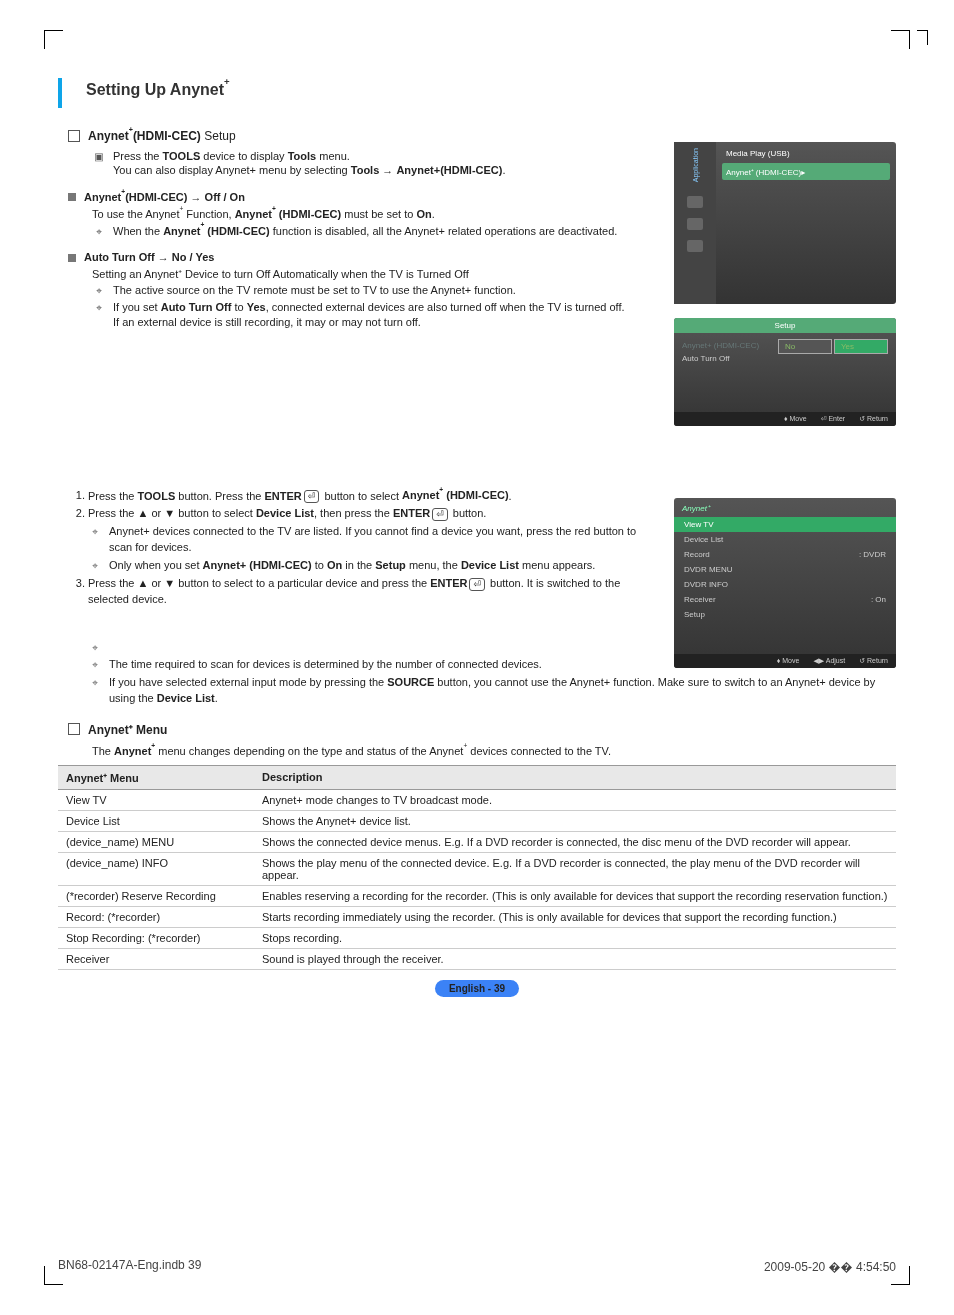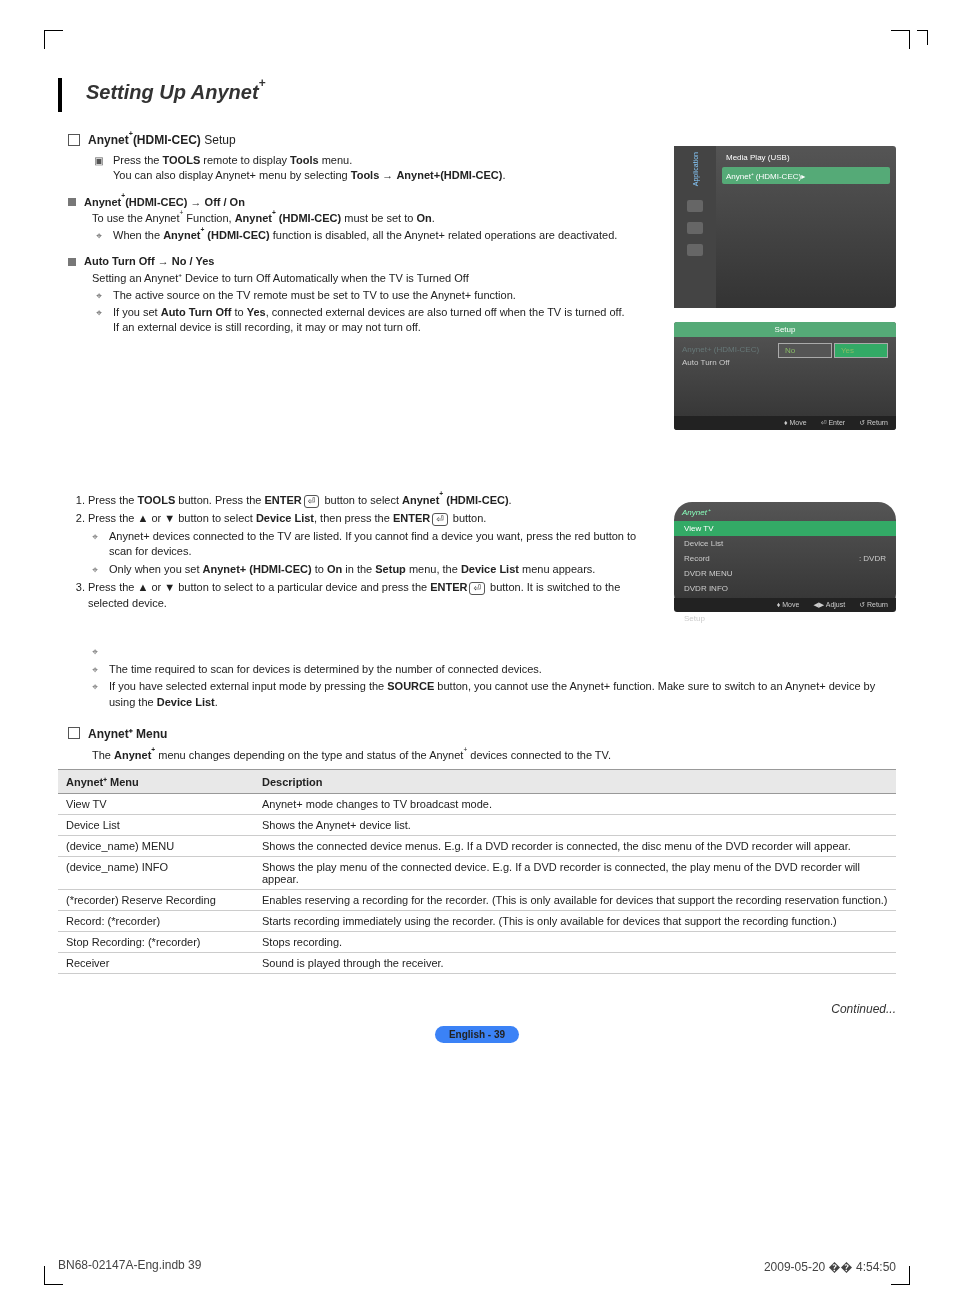--- a/index.html
+++ b/index.html
@@ -26,28 +26,27 @@
   .corner-tl { top: 30px; left: 44px; border-width: 1px 0 0 1px; }
   .corner-tr { top: 30px; right: 44px; border-width: 1px 1px 0 0; }
   .corner-tr2 { top: 30px; right: 26px; border-width: 1px 1px 0 0; height:14px; width:10px;}
   .corner-bl { bottom: 30px; left: 44px; border-width: 0 0 1px 1px; }
   .corner-br { bottom: 30px; right: 44px; border-width: 0 1px 1px 0; }
   .section {
     margin-bottom: 56px;
     position: relative;
   }
   .section-title {
-    font-size: 20px;
+    font-size: 16px;
     font-weight: bold;
     color: #333;
     padding: 2px 0 8px 24px;
-    border-left: 4px solid #000000;
+    border-left: 4px solid #0ea5e9;
     margin-bottom: 14px;
     line-height: 1.2;
-    font-style: italic;
   }
   sup.plus { font-size: 0.6em; position: relative; top: -0.4em; }
   .sub-head {
     font-size: 12px;
     font-weight: bold;
     margin: 6px 0 6px 10px;
     display: flex;
     align-items: flex-start;
     gap: 8px;
   }
@@ -89,21 +88,21 @@
   .shot1 .main .r2 { background:#5a7; padding:3px 4px; border-radius:2px; margin-top:2px;}
   .shot2 { top: 196px; right: 0; width: 222px; height: 108px; }
   .shot2 .titlebar { text-align:center; padding:3px 0; font-size:8px; background:#5a7; border-top-left-radius:3px;border-top-right-radius:3px;}
   .shot2 .body { padding:6px 8px; font-size:8px; color:#8b6;}
   .shot2 .body .line { display:flex; justify-content:space-between; padding:2px 0; color:#ccc;}
   .shot2 .body .line.fade { color:#677;}
   .shot2 .opt { background:#555; border:1px solid #aaa; padding:2px 6px; display:inline-block; width:40px;}
   .shot2 .opt.sel { background:#3a6; }
   .shot2 .optbox { margin-left:8px; display:flex; flex-direction:row; gap:2px;}
   .shot2 .bodyrow{display:flex;align-items:flex-start;}
-  .shot3 { top: 10px; right: 0; width: 222px; height: 110px; border-radius: 18px; }
+  .shot3 { top: 10px; right: 0; width: 222px; height: 170px; }
   .shot3 .titlebar { padding:4px 8px; font-style:italic; color:#8fb; }
   .shot3 .body { font-size:8px; }
   .shot3 .body .line { padding:3px 10px; color:#ccc; display:flex; justify-content:space-between;}
   .shot3 .body .line.sel { background:#3a6; color:#fff;}
   .footbar {
     position:absolute; bottom:0; left:0; right:0;
     background:#222; color:#ccc; font-size:7px;
     display:flex; justify-content:flex-end; gap:14px; padding:3px 8px;
     border-bottom-left-radius:3px;border-bottom-right-radius:3px;
   }
@@ -157,21 +156,21 @@
       <div class="left">
 
         <div class="sub-head">
           <div class="box"></div>
           <div class="label"><b><span>Anynet</span><sup class="plus">+</sup><span>(HDMI-CEC)</span></b><span class="nw"> Setup</span></div>
         </div>
         <div class="indent-block">
           <div class="row">
             <div class="icon">▣</div>
             <div>
-              <span>Press the </span><b>TOOLS</b><span> remote to display </span><b>Tools</b><span> menu.</span><br>
+              <span>Press the </span><b>TOOLS</b><span> device to display </span><b>Tools</b><span> menu.</span><br>
               <span>You can also display Anynet+ menu by selecting </span><b>Tools</b><span> → </span><b>Anynet+(HDMI-CEC)</b><span>.</span>
             </div>
           </div>
         </div>
 
         <div class="bullet-head">
           <div class="sq"></div>
           <span><span>Anynet</span><sup class="plus">+</sup><span>(HDMI-CEC) → Off / On</span></span>
         </div>
         <div class="indent-block">
@@ -365,21 +364,20 @@
             <td>Stop Recording: (*recorder)</td>
             <td>Stops recording.</td>
           </tr>
           <tr>
             <td>Receiver</td>
             <td>Sound is played through the receiver.</td>
           </tr>
         </tbody>
     </table>
 
-    <div class="continued">Continued...</div>
     <div class="pagefoot"><span>English - 39</span></div>
   </div>
 
   <div class="tinyfoot">
     <span>BN68-02147A-Eng.indb   39</span>
     <span>2009-05-20   �� 4:54:50</span>
   </div>
 </div>
 
 </body></html>

